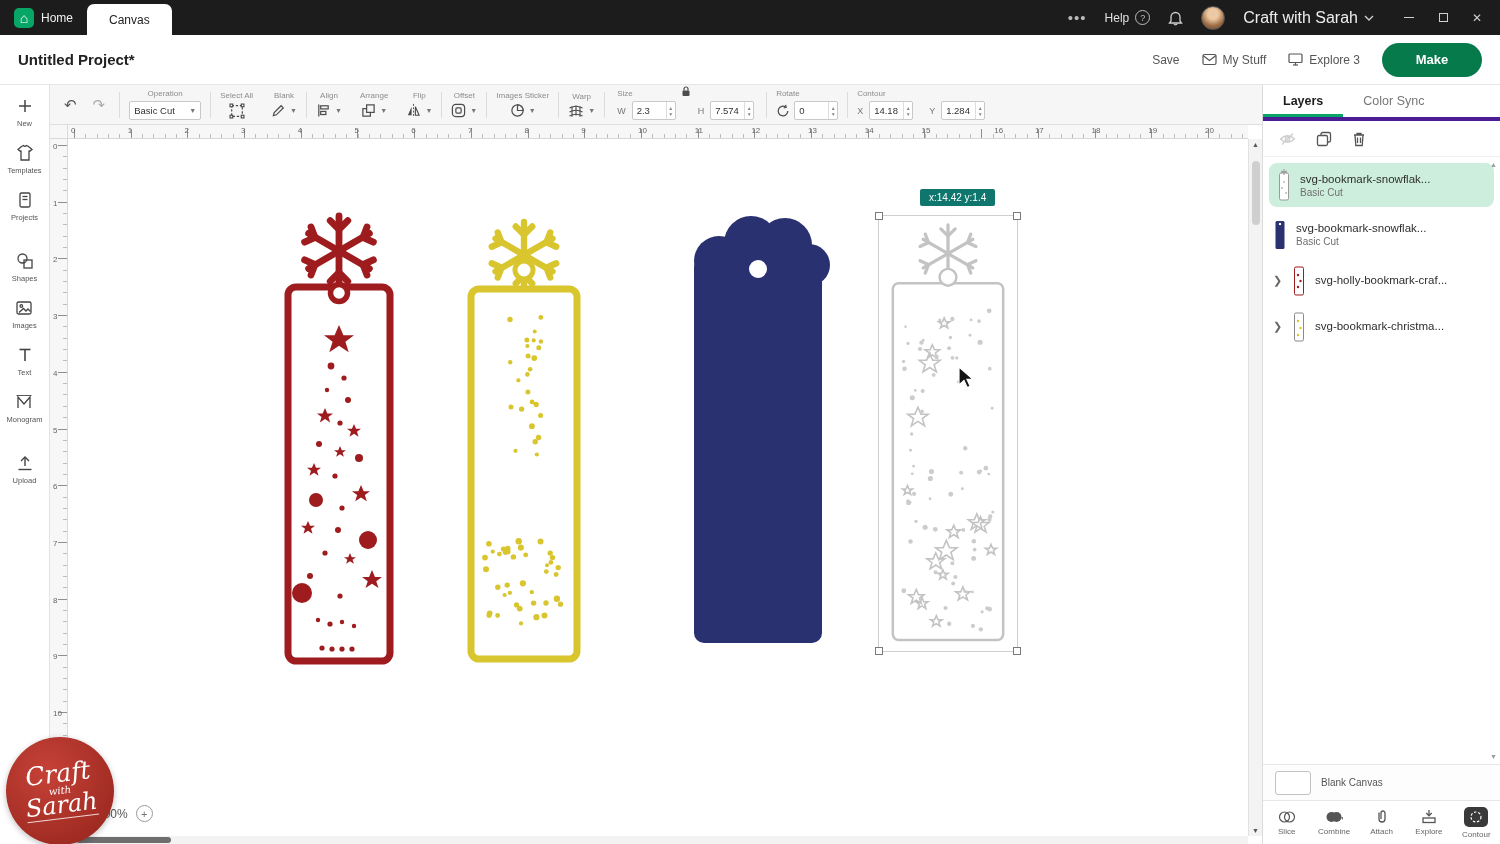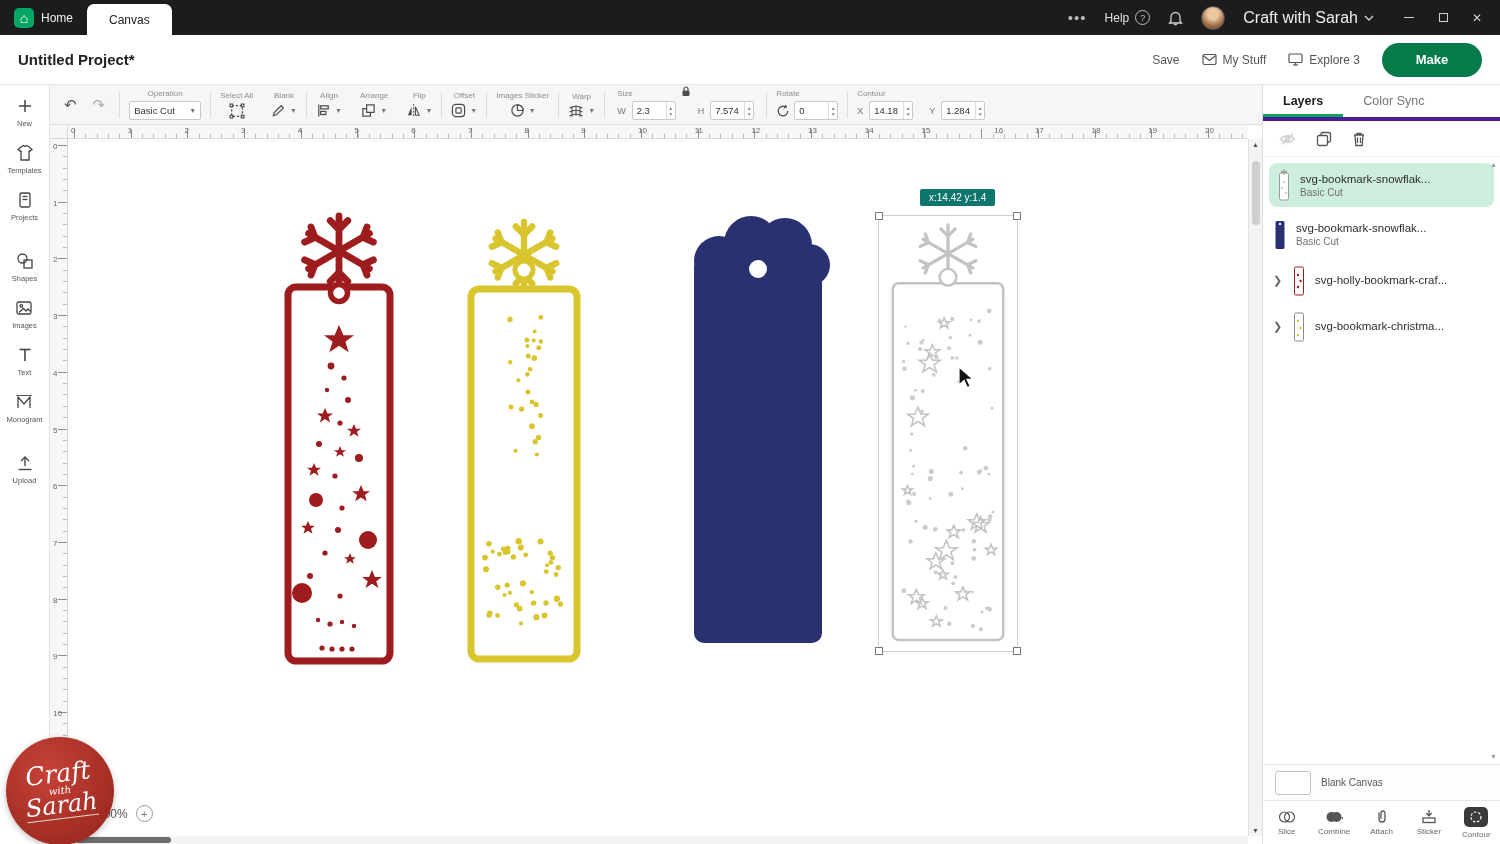--- a/index.html
+++ b/index.html
@@ -831,21 +831,21 @@
           <path d="M4,3.5 V10 a3,3 0 0 0 6,0 V4 a2,2 0 0 0 -4,0 v6"></path>
         </svg>
       <span>Attach</span>
     </div>
     <div class="action">
       <svg width="16" height="15" viewBox="0 0 16 15" fill="none" stroke="#555" stroke-width="1.3">
           <line x1="8" y1="1" x2="8" y2="6.5"></line>
           <polyline points="5.3,4 8,6.8 10.7,4"></polyline>
           <rect x="2" y="9" width="12" height="4.5"></rect>
         </svg>
-      <span>Sticker</span>
+      <span>Explore</span>
     </div>
     <div class="action">
       <span class="contour-tile">
           <svg width="14" height="14" viewBox="0 0 14 14" fill="none" stroke="#fff" stroke-width="1.2">
             <circle cx="7" cy="7" r="5" stroke-dasharray="2.4 1.8"></circle>
           </svg>
         </span>
       <span>Contour</span>
     </div>
   </div>

